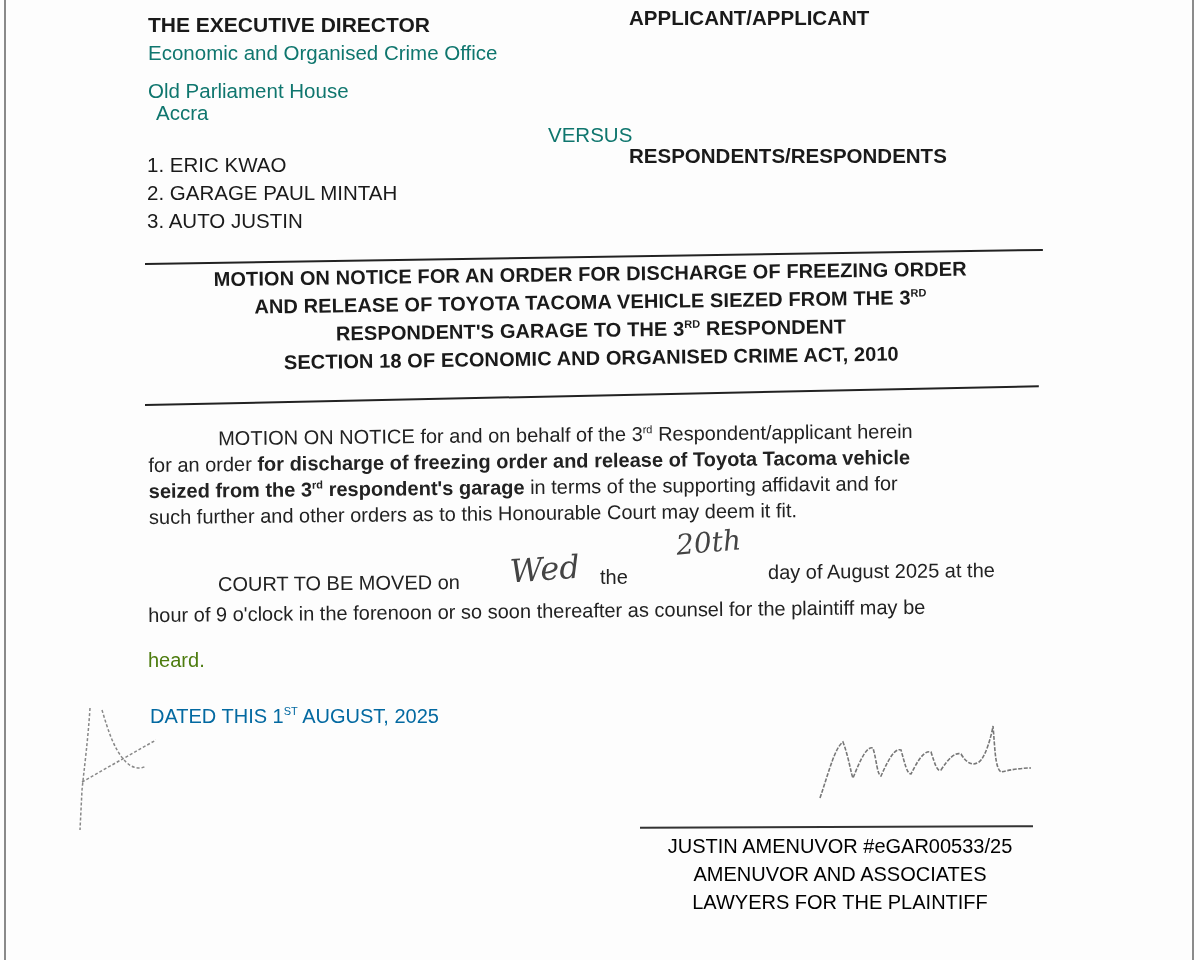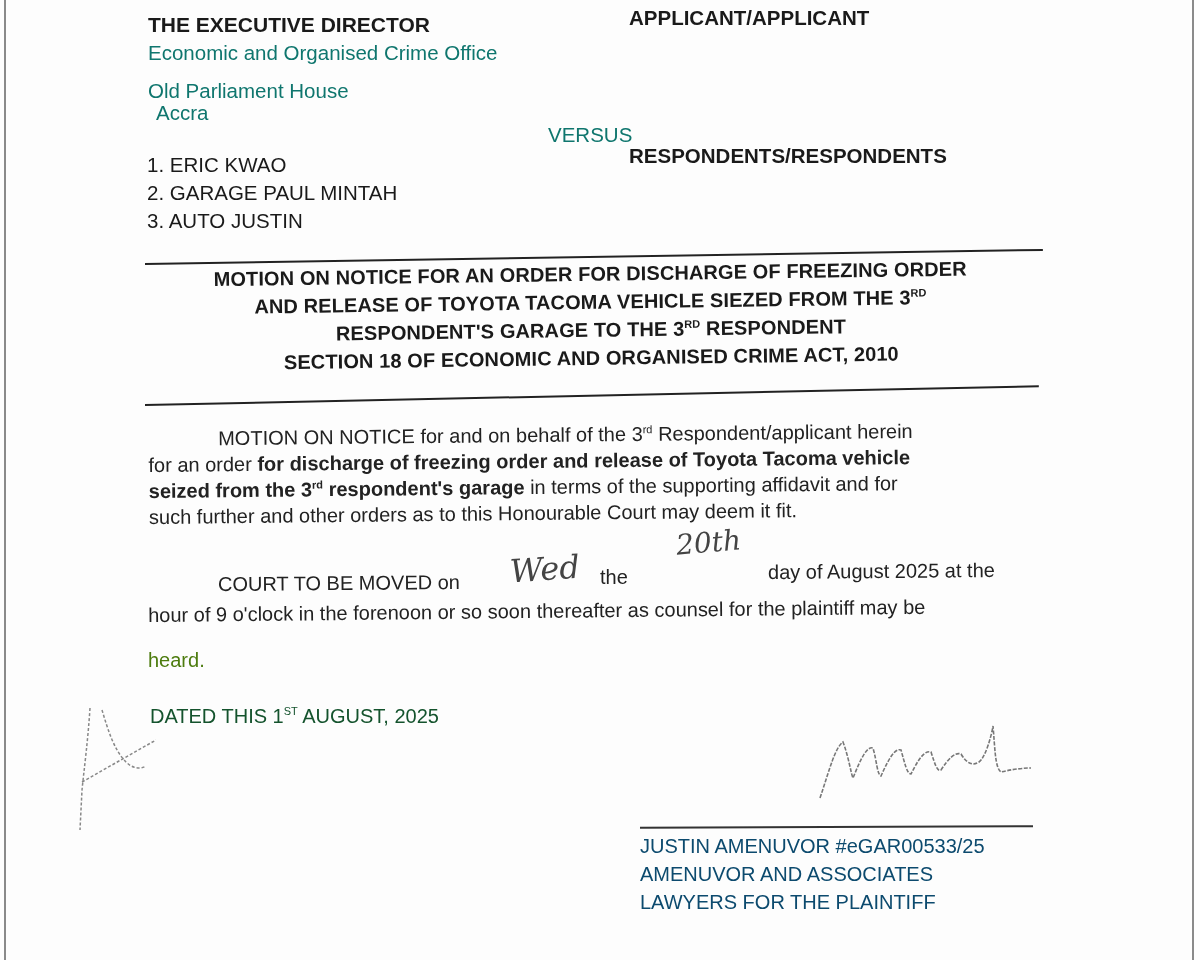--- a/index.html
+++ b/index.html
@@ -26,21 +26,21 @@
   sup { font-size:11px; vertical-align:super; line-height:0; }
   .body-text {
     position:absolute; left:148px; width:880px; font-size:20px; line-height:26px;
     transform:rotate(-0.6deg); transform-origin:left top; color:#222;
   }
   .body-line { display:block; white-space:nowrap; }
   .body-line b { font-weight:bold; }
   .indent { padding-left:70px; }
   .hand { font-family:"DejaVu Serif", serif; font-style:italic; color:#444; font-weight:normal; }
   .sig-line { position:absolute; left:640px; top:826px; width:393px; height:2px; background:#333; transform:rotate(-0.2deg); }
-  .sig-block { position:absolute; left:640px; top:832px; width:400px; text-align:left; font-size:20px; line-height:28px; color:#0c4a6e; }
+  .sig-block { position:absolute; left:640px; top:832px; width:400px; text-align:center; font-size:20px; line-height:28px; color:#000000; }
   .sig-block div { white-space:nowrap; }
 </style>
 </head>
 <body>
 
 <div class="edge-left"></div>
 <div class="edge-right"></div>
 
 <div class="abs hdr-bold" style="left:148px;top:13px;">THE EXECUTIVE DIRECTOR</div>
 <div class="abs hdr" style="left:148px;top:41px;">Economic and Organised Crime Office</div>
@@ -84,21 +84,21 @@
 <div class="abs" style="left:218px;top:572px;font-size:20px;color:#222;transform:rotate(-0.5deg);">
   <span>COURT TO BE MOVED on</span>
 </div>
 <div class="abs hand" style="left:510px;top:550px;font-size:32px;transform:rotate(-4deg);">Wed</div>
 <div class="abs" style="left:600px;top:566px;font-size:20px;color:#222;">the</div>
 <div class="abs hand" style="left:676px;top:526px;font-size:28px;transform:rotate(-5deg);">20th</div>
 <div class="abs" style="left:768px;top:560px;font-size:20px;color:#222;transform:rotate(-0.5deg);">day of August 2025 at the</div>
 <div class="abs" style="left:148px;top:604px;font-size:20px;color:#222;transform:rotate(-0.6deg);transform-origin:left top;">hour of 9 o'clock in the forenoon or so soon thereafter as counsel for the plaintiff may be</div>
 <div class="abs" style="left:148px;top:649px;font-size:20px;color:#4d7c0f;">heard.</div>
 
-<div class="abs" style="left:150px;top:705px;font-size:20px;color:#14532d;text-align:right;">
+<div class="abs" style="left:150px;top:705px;font-size:20px;color:#0369a1;text-align:right;">
   <span>DATED THIS 1</span><sup>ST</sup><span> AUGUST, 2025</span>
 </div>
 
 <svg class="abs" style="left:66px;top:700px;" width="90" height="140" viewBox="0 0 90 140">
   <path d="M24 8 C22 40 18 70 16 90 L14 130" stroke="#888" stroke-width="1.5" fill="none" stroke-dasharray="3 2"></path>
   <path d="M36 10 C42 30 48 50 60 62 C66 68 74 70 80 66" stroke="#888" stroke-width="1.5" fill="none" stroke-dasharray="3 2"></path>
   <path d="M16 82 L90 40" stroke="#888" stroke-width="1.5" fill="none" stroke-dasharray="3 2"></path>
 </svg>
 
 <svg class="abs" style="left:815px;top:718px;" width="220" height="90" viewBox="0 0 220 90">

